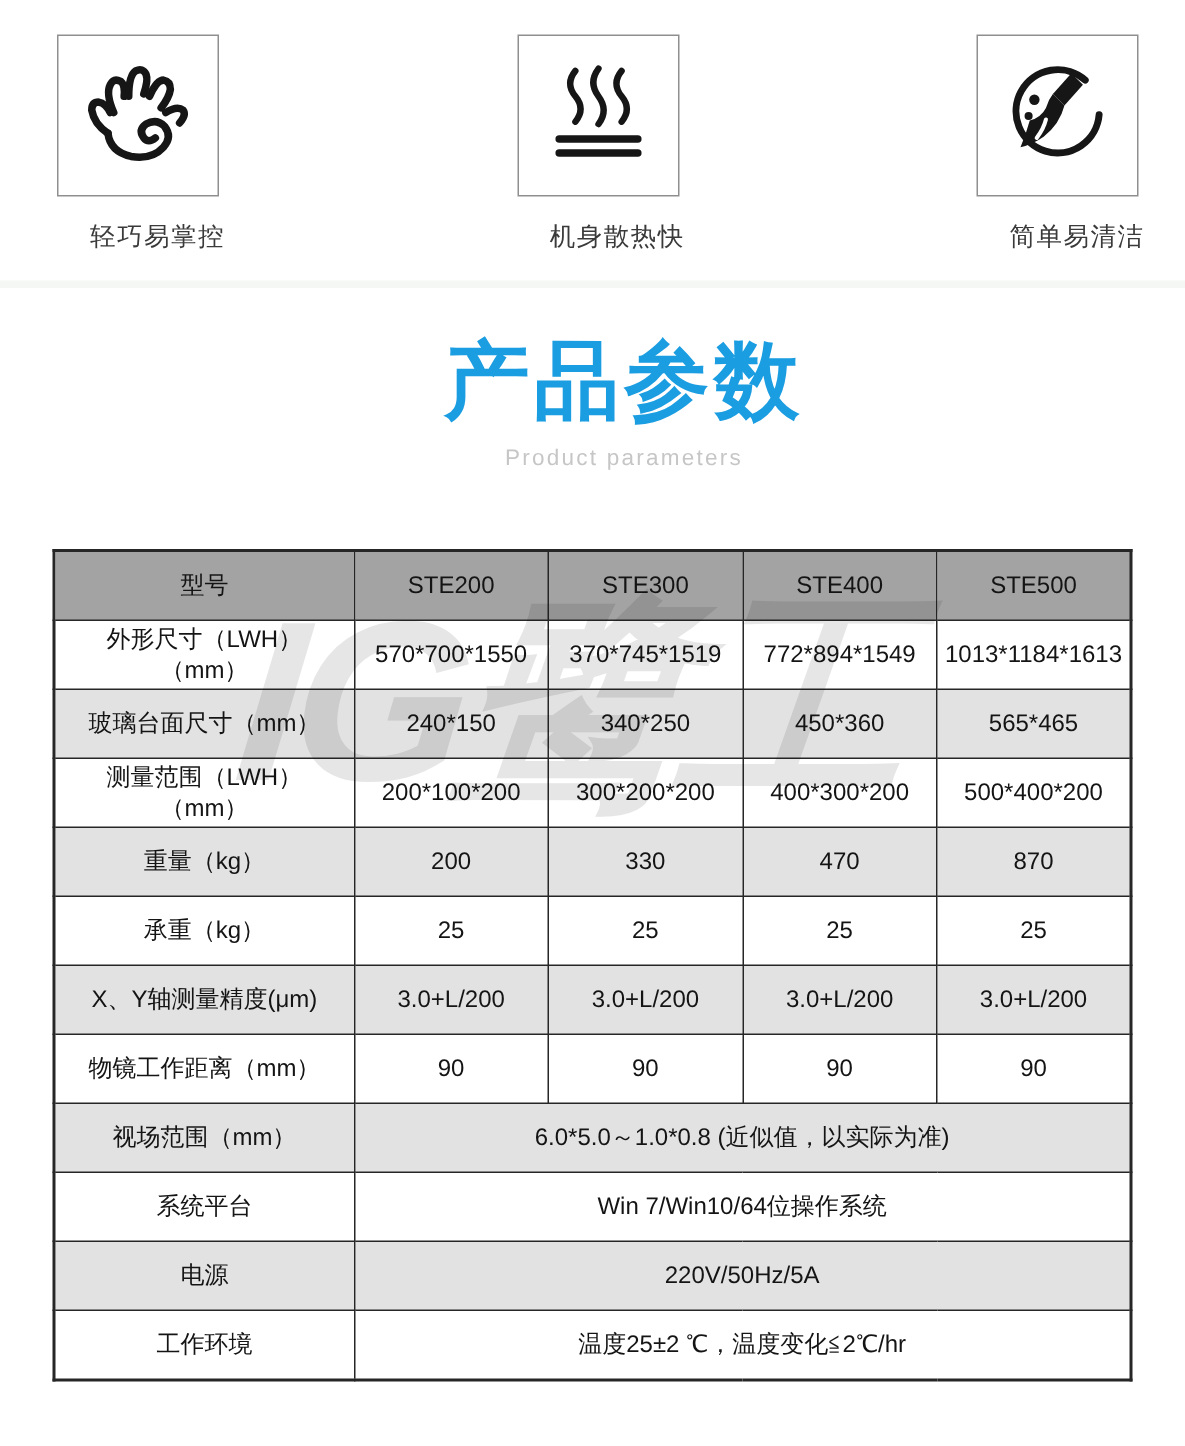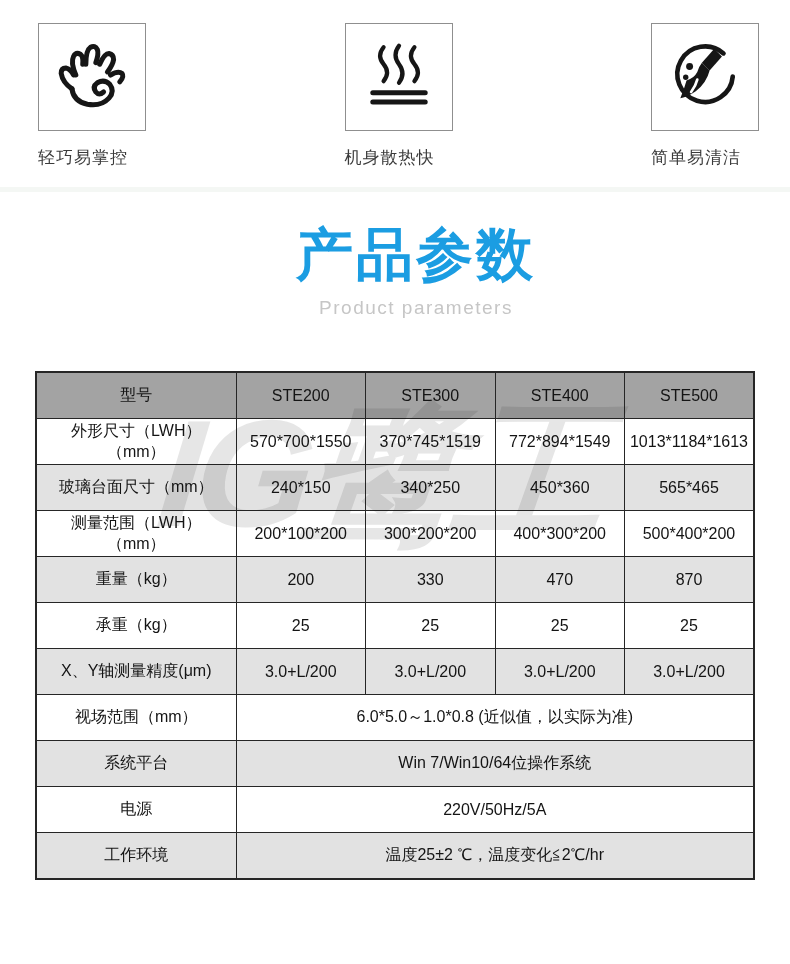--- a/index.html
+++ b/index.html
@@ -11,21 +11,21 @@
     overflow: hidden;
     -webkit-font-smoothing: antialiased;
   }
   
   .features {
     display: flex;
     justify-content: space-between;
     margin: 0 27px 0 38px;
     padding-top: 23px;
   }
-  .feature { width: 112px; text-align: left; }
+  .feature { width: 112px; text-align: right; }
   .icon-box {
     width: 106px; height: 106px;
     border: 1px solid #8f8f8f;
     display: flex; align-items: center; justify-content: center;
     background: #fff;
     box-sizing: content-box;
   }
   .icon-box svg { width: 74px; height: 74px; }
   .feature-label {
     margin-top: 15px;
@@ -43,21 +43,21 @@
   .title-wrap { text-align: center; margin-top: 34px; padding-left: 42px; }
   .section-title {
     font-size: 57px;
     font-weight: 700;
     letter-spacing: 3px;
     line-height: 1;
     color: #1b9de2;
   }
   .section-subtitle {
     margin-top: 14px;
-    font-size: 19px;
+    font-size: 15px;
     letter-spacing: 1.5px;
     color: #c6c6c6;
   }
   
   .table-wrap {
     width: 720px;
     margin: 52px auto 0;
     position: relative;
   }
   table.spec {
@@ -216,20 +216,27 @@
         <td>25</td>
       </tr>
       <tr>
         <td>X、Y轴测量精度(μm)</td>
         <td>3.0+L/200</td>
         <td>3.0+L/200</td>
         <td>3.0+L/200</td>
         <td>3.0+L/200</td>
       </tr>
       <tr>
+        <td>物镜工作距离（mm）</td>
+        <td>90</td>
+        <td>90</td>
+        <td>90</td>
+        <td>90</td>
+      </tr>
+      <tr>
         <td>视场范围（mm）</td>
         <td colspan="4">6.0*5.0～1.0*0.8 (近似值，以实际为准)</td>
       </tr>
       <tr>
         <td>系统平台</td>
         <td colspan="4">Win 7/Win10/64位操作系统</td>
       </tr>
       <tr>
         <td>电源</td>
         <td colspan="4">220V/50Hz/5A</td>

